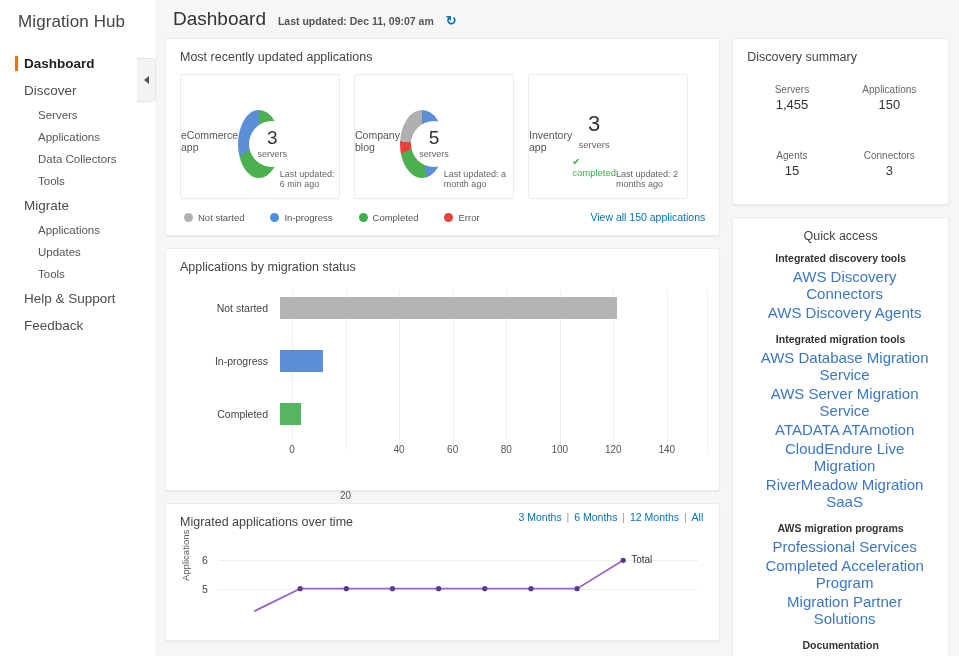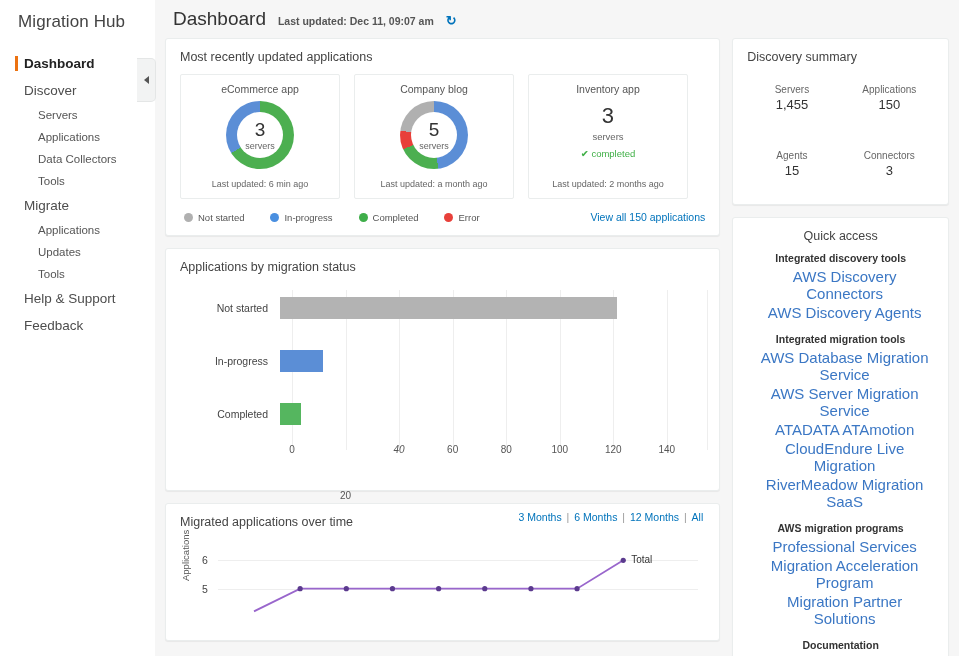--- a/index.html
+++ b/index.html
@@ -106,21 +106,21 @@
 
   
   #app-cards {
     display: flex; gap: 14px;
     padding: 4px 14px 0 14px;
   }
   .app-card {
     width: 160px; height: 125px;
     border: 1px solid #eaeded;
     border-radius: 2px;
-    display: flex; flex-direction: column;
+    display: flex; 
     align-items: center;
     box-sizing: border-box;
     padding-top: 8px;
     cursor: pointer;
   }
   .app-card-title { font-size: 10.5px; color: #555; }
   .donut {
     width: 68px; height: 68px;
     border-radius: 50%;
     position: relative;
@@ -377,21 +377,21 @@
                 <div class="bar-fill" title="In-progress: 16" style="width: 42.8387px; background: rgb(91, 142, 214);"></div>
               </div>
               <div class="bar-row" style="top: 122px;">
                 <div class="bar-cat">Completed</div>
                 <div class="bar-fill" title="Completed: 8" style="width: 21.4194px; background: rgb(85, 182, 95);"></div>
               </div>
             </div>
           <div id="bar-ticks">
               <div class="axis-tick" style="left: 126px;">0</div>
               <div class="axis-tick" style="left: 179.548px; margin-top: 46px;">20</div>
-              <div class="axis-tick" style="left: 233.097px; font-style: italic;">40</div>
+              <div class="axis-tick" style="left: 233.097px;">40</div>
               <div class="axis-tick" style="left: 286.645px;">60</div>
               <div class="axis-tick" style="left: 340.194px;">80</div>
               <div class="axis-tick" style="left: 393.742px;">100</div>
               <div class="axis-tick" style="left: 447.29px;">120</div>
               <div class="axis-tick" style="left: 500.839px;">140</div>
             </div>
         </div>
       </div>
 
       <div class="panel">
@@ -459,21 +459,21 @@
                 <div class="qa-heading">Integrated migration tools</div>
                 <div class="qa-link">AWS Database Migration Service</div>
                 <div class="qa-link">AWS Server Migration Service</div>
                 <div class="qa-link">ATADATA ATAmotion</div>
                 <div class="qa-link">CloudEndure Live Migration</div>
                 <div class="qa-link">RiverMeadow Migration SaaS</div>
               </div>
               <div class="qa-group">
                 <div class="qa-heading">AWS migration programs</div>
                 <div class="qa-link">Professional Services</div>
-                <div class="qa-link">Migration Acceleration Program</div>
+                <div class="qa-link">Completed Acceleration Program</div>
                 <div class="qa-link">Migration Partner Solutions</div>
               </div>
               <div class="qa-group">
                 <div class="qa-heading">Documentation</div>
                 <div class="qa-link">Getting Started Guide</div>
                 <div class="qa-link">User Guide</div>
               </div>
             </div>
         </div>
       </div>

